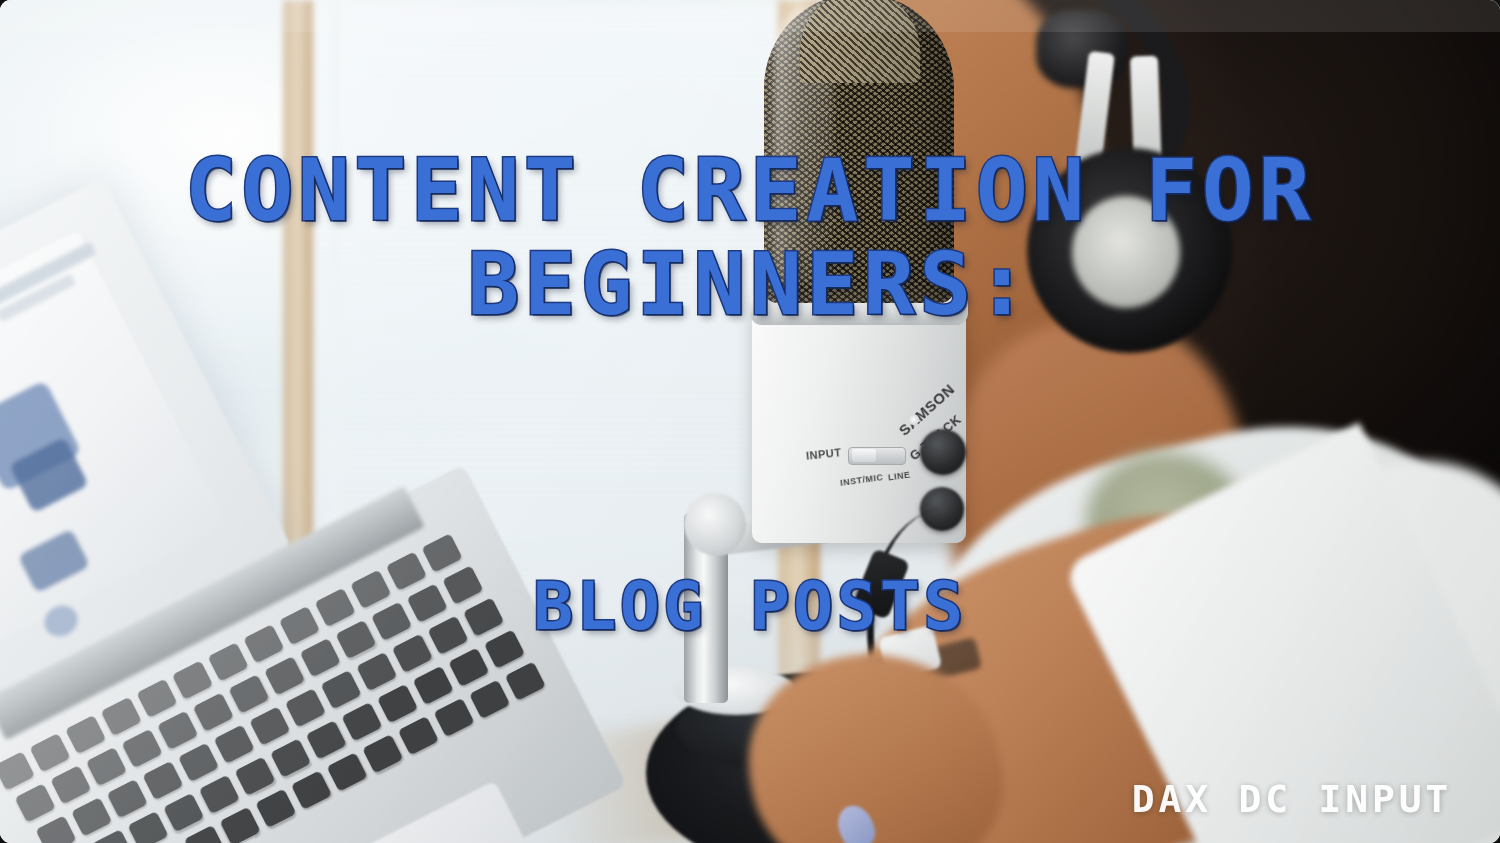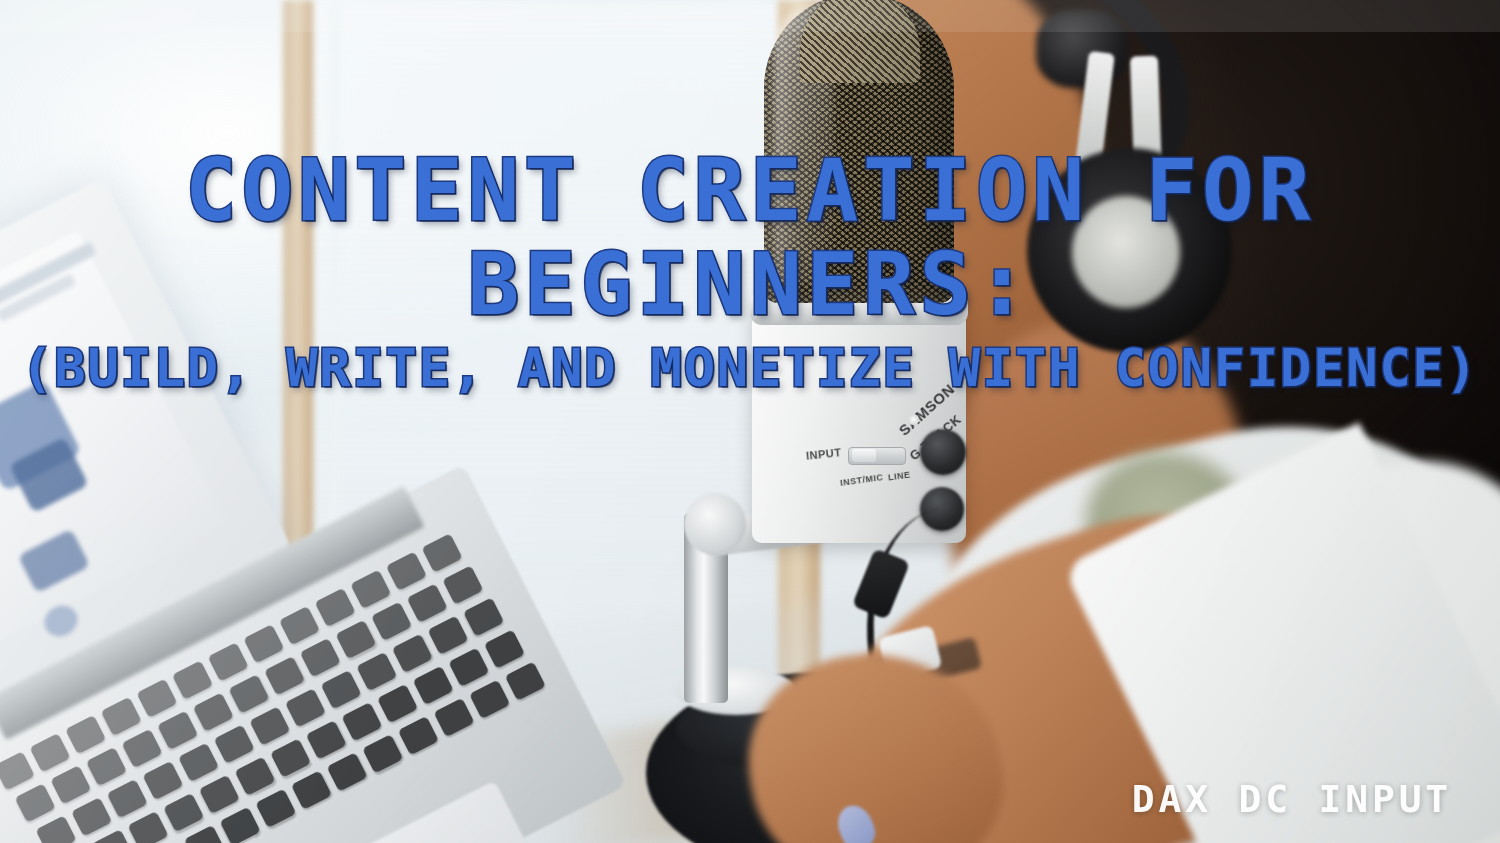--- a/index.html
+++ b/index.html
@@ -4,20 +4,21 @@
 <style>
   html,body{margin:0;padding:0;background:#111;}
   *{box-sizing:border-box;}
 
   #canvas{
     position:relative;
     width:1500px;height:843px;
     overflow:hidden;
     font-family:"DejaVu Sans Mono","Liberation Mono",monospace;
     background:#e9eef1;
+    border-radius:11px;
   }
 
   
   .photo{position:absolute;inset:0;overflow:hidden;}
 
   
   .bg-room{
     position:absolute;inset:0;
     background:
       linear-gradient(104deg,
@@ -491,17 +492,17 @@
     <div class="nail"></div>
     <div class="sleeve"></div>
 
     <div class="grade"></div>
     <div class="topband"></div>
   </div>
 
   <div class="overlay">
     <div class="tline" id="l1">CONTENT CREATION FOR</div>
     <div class="tline" id="l2">BEGINNERS:</div>
-    <div class="tline" id="l3">(BUILD, WRITE, AND MONETIZE WITH CONFIDENCE)</div>
+    <div class="tline" id="l5">BLOG POSTS</div>
     <div class="watermark">DAX DC INPUT</div>
   </div>
 
 </div>
 
 </body></html>

